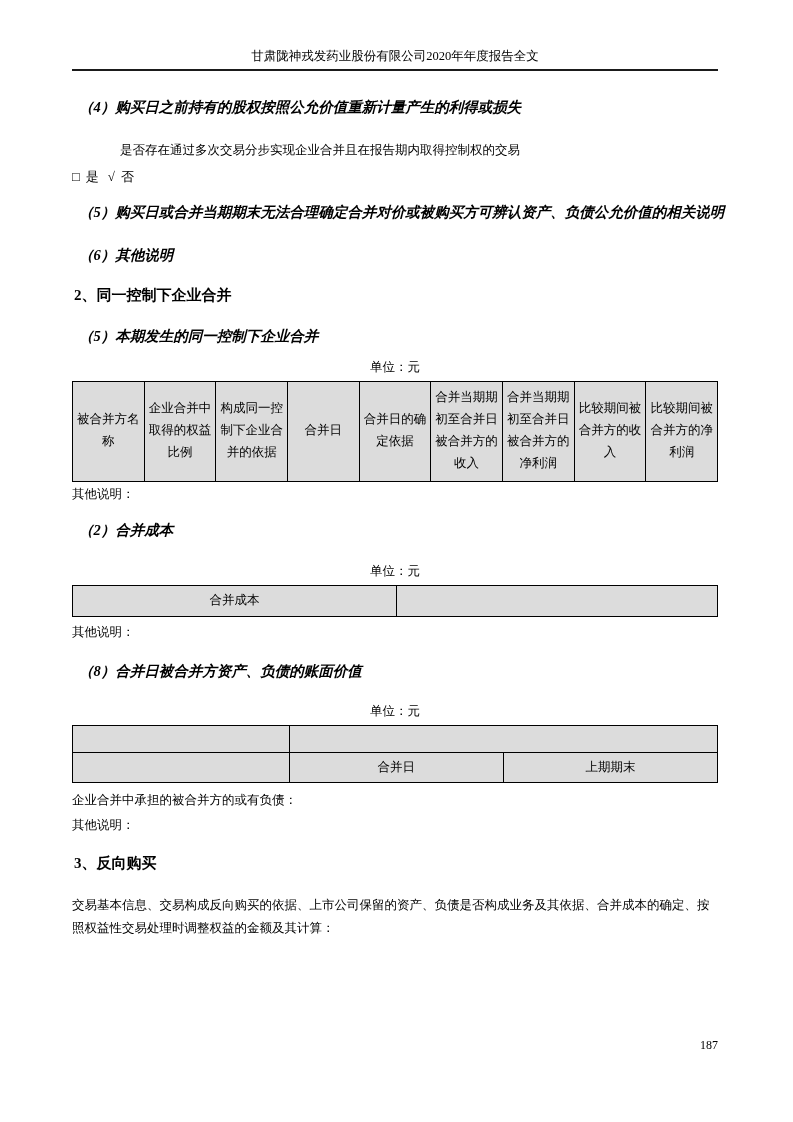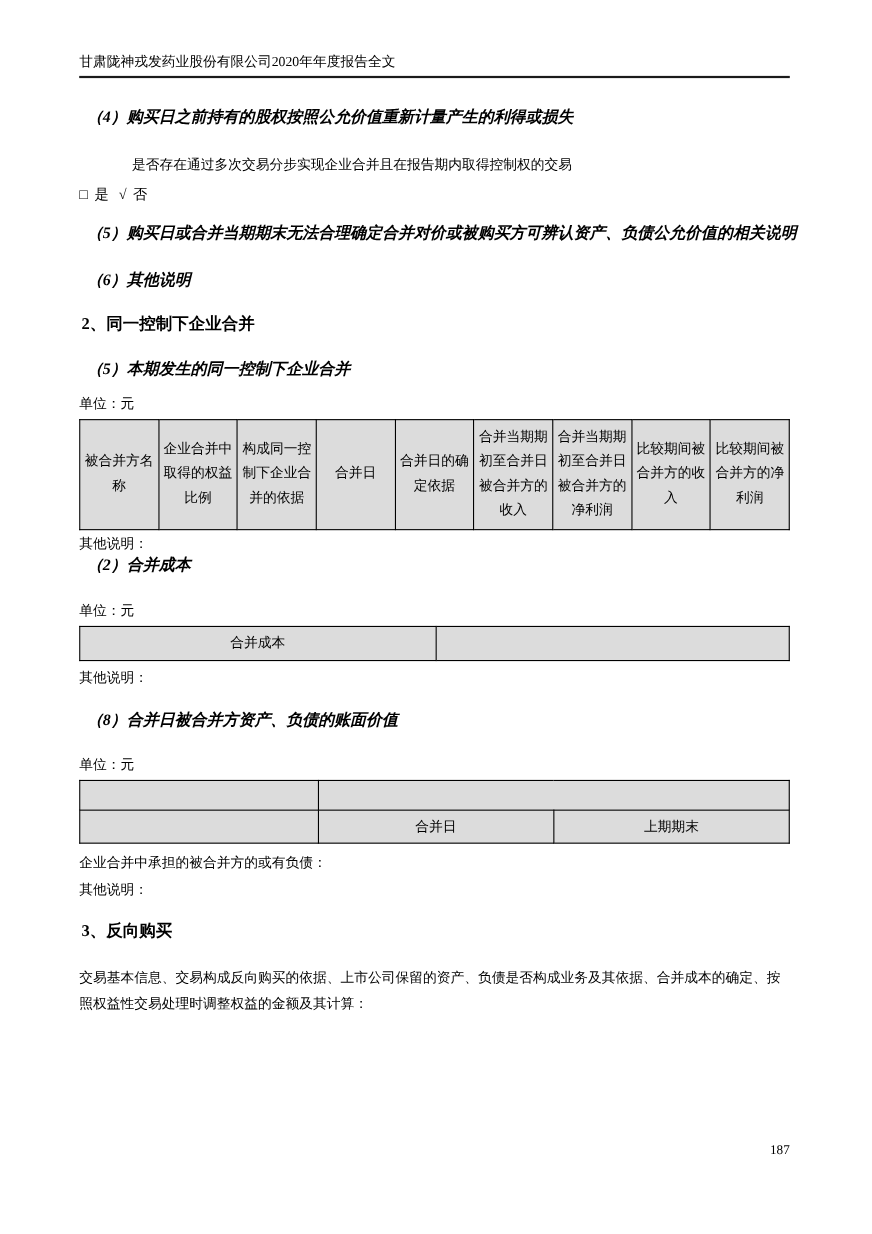--- a/index.html
+++ b/index.html
@@ -10,21 +10,21 @@
     color: #000000;
     font-family: "Liberation Serif", "DejaVu Serif", serif;
   }
   .page {
     position: relative;
     width: 793px; height: 1122px;
     padding: 48px 75px 0 72px;
     overflow: hidden;
   }
   .doc-header {
-    text-align: left;
+    text-align: center;
     font-size: 12.5px;
     line-height: 1.3;
     margin-bottom: 5px;
   }
   .header-rule {
     border: none;
     border-top: 2px solid #1b1b1b;
     margin: 0;
   }
   .title-paren {
@@ -39,21 +39,21 @@
     font-weight: bold;
     font-size: 15px;
     line-height: 1.3;
     padding-left: 2px;
   }
   .body-text {
     font-size: 12.5px;
     line-height: 1.4;
   }
   .unit {
-    text-align: left;
+    text-align: center;
     font-size: 12.5px;
     margin-bottom: 5px;
   }
   table.tbl {
     width: 100%;
     border-collapse: collapse;
     table-layout: fixed;
     border: 1.5px solid #000;
   }
   table.tbl td {
@@ -68,21 +68,21 @@
   }
   .mt-s4      { margin-top: 27px; }
   .mt-q       { margin-top: 25px; margin-left: 48px; }
   .mt-chk     { margin-top: 8px; }
   .mt-s5      { margin-top: 17px; }
   .mt-s6      { margin-top: 25px; }
   .mt-sec2    { margin-top: 21px; }
   .mt-sub1    { margin-top: 21px; }
   .mt-unit1   { margin-top: 13px; }
   .mt-note1   { margin-top: 4px; }
-  .mt-sub2    { margin-top: 2px; }
+  .mt-sub2    { margin-top: 18px; }
   .mt-unit2   { margin-top: 23px; }
   .mt-cont    { margin-top: 8px; }
   .mt-note2   { margin-top: 7px; }
   .mt-sub3    { margin-top: 21px; }
   .mt-unit3   { margin-top: 22px; }
   .mt-liab    { margin-top: 9px; }
   .mt-note3   { margin-top: 7px; }
   .mt-sec3    { margin-top: 20px; }
   .mt-desc    { margin-top: 20px; line-height: 1.85; }
   .checkbox-line { font-size: 13px; }

